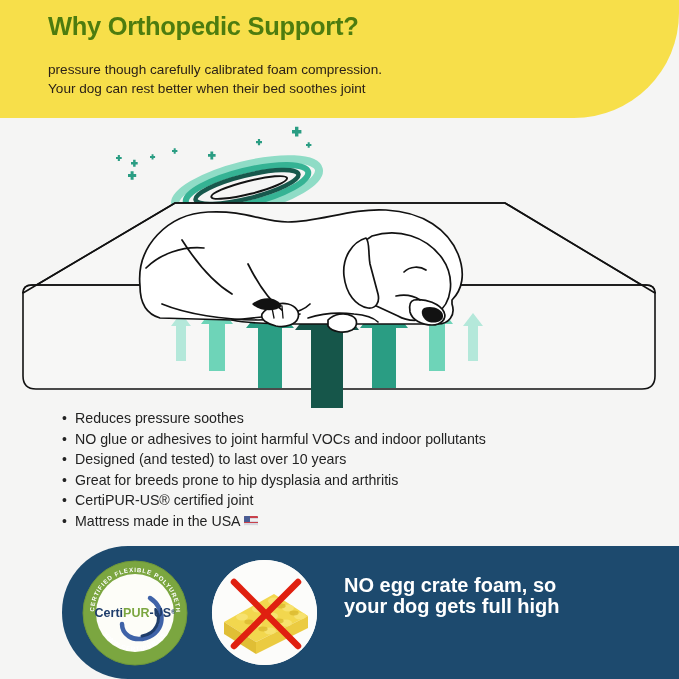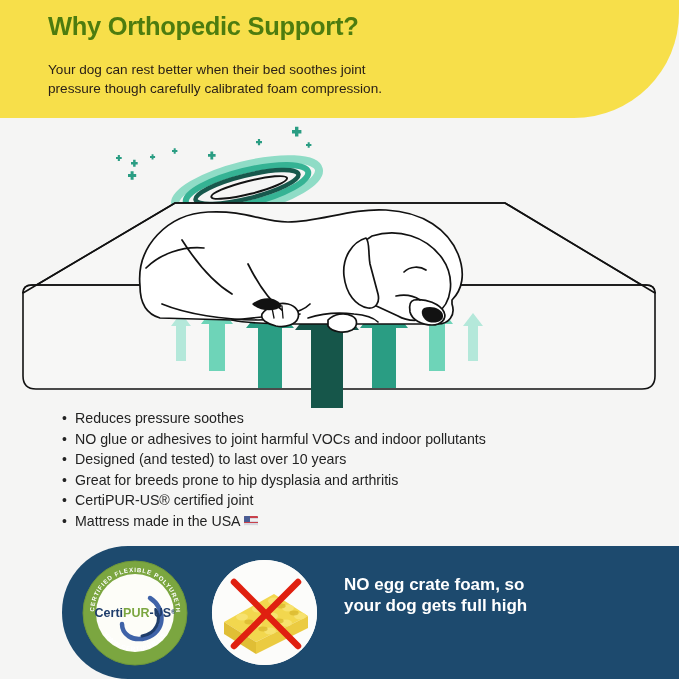--- a/index.html
+++ b/index.html
@@ -56,34 +56,34 @@
   .bottom{
     position:absolute;left:62px;top:546px;width:617px;height:133px;
     background:#1d4a6e;
     border-top-left-radius:66px;border-bottom-left-radius:66px;
   }
   .badge{position:absolute;left:18px;top:12px;width:110px;height:110px;}
   .eggcrate{position:absolute;left:150px;top:14px;width:105px;height:105px;
     border-radius:50%;overflow:hidden;background:#fdfdfb;}
   .bottom-text{
     position:absolute;left:282px;top:29px;width:300px;
-    color:#ffffff;font-size:17px;line-height:20.5px;font-weight:bold;
+    color:#ffffff;font-size:20px;line-height:20.5px;font-weight:bold;
   }
   .bottom-text div{white-space:nowrap;}
 </style>
 </head>
 <body>
 
 <div class="page">
 
   <div class="header">
     <div class="header-title">Why Orthopedic Support?</div>
     <div class="header-sub">
+      <div>pressure though carefully calibrated foam compression.</div>
       <div>Your dog can rest better when their bed soothes joint</div>
-      <div>pressure though carefully calibrated foam compression.</div>
     </div>
   </div>
 
   <div class="illus">
     <svg width="679" height="292" viewBox="0 0 679 292" xmlns="http://www.w3.org/2000/svg">
 
       <g fill="#2a9d83">
         <path d="M292 12 l3 0 l0 -3.2 l3.4 0 l0 3.2 l3 0 l0 3.4 l-3 0 l0 3.2 l-3.4 0 l0 -3.2 l-3 0 z"></path>
         <path d="M208 36 l2.4 0 l0 -2.6 l2.8 0 l0 2.6 l2.4 0 l0 2.8 l-2.4 0 l0 2.6 l-2.8 0 l0 -2.6 l-2.4 0 z"></path>
         <path d="M256 23 l1.9 0 l0 -2 l2.2 0 l0 2 l1.9 0 l0 2.2 l-1.9 0 l0 2 l-2.2 0 l0 -2 l-1.9 0 z"></path>

